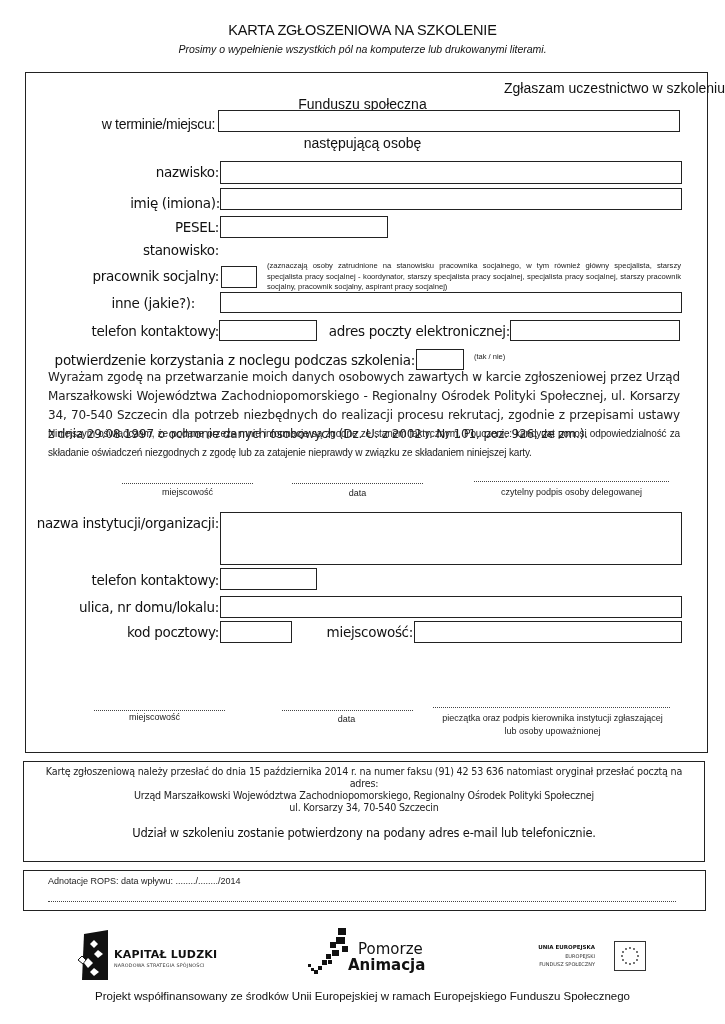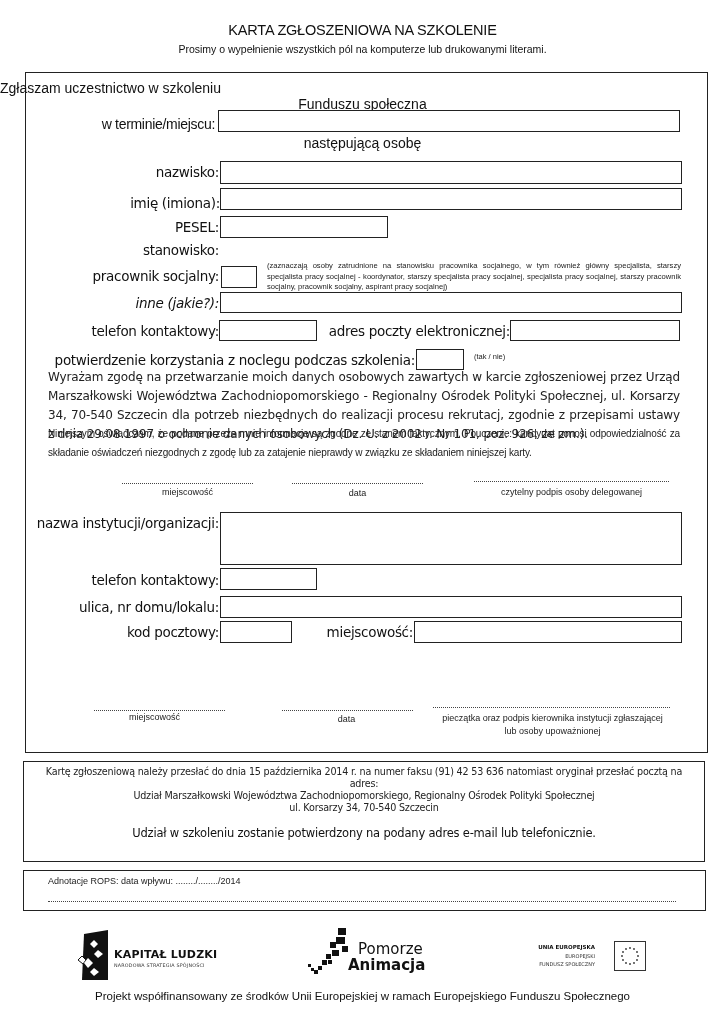--- a/index.html
+++ b/index.html
@@ -1,42 +1,42 @@
 <!DOCTYPE html>
 <html><head>
 <meta charset="utf-8">
 <style>
   html, body { margin: 0; padding: 0; background: #ffffff; }
   body { width: 725px; height: 1024px; position: relative; overflow: hidden; color: #111; }
   .abs { position: absolute; }
   .arial { font-family: "Liberation Sans", sans-serif; }
   .cal { font-family: "DejaVu Sans", sans-serif; }
   .title { left: 0; width: 725px; top: 22px; text-align: center; font-size: 14.5px; letter-spacing: -0.2px; }
-  .subtitle { left: 0; width: 725px; top: 43px; text-align: center; font-size: 10.5px; }
+  .subtitle { left: 0; width: 725px; top: 43px; text-align: center; font-size: 10.5px; font-style: italic; }
   .box { border: 1.5px solid #222; box-sizing: border-box; }
   .inp { border: 1.5px solid #222; box-sizing: border-box; background: #fff; }
   .lbl { font-size: 13.5px; text-align: left; white-space: nowrap; letter-spacing: -0.3px; }
   .note { font-size: 7.6px; line-height: 10.5px; text-align: justify; text-align-last: left; color: #222; }
   .para { font-size: 12px; line-height: 19px; text-align: justify; color: #222; letter-spacing: -0.15px; }
   .dots { border-top: 1px dotted #444; height: 0; }
   .sig { font-size: 9px; text-align: center; color: #222; }
   .small { font-size: 7.5px; color: #222; }
   .info { font-size: 9.6px; text-align: center; line-height: 12px; color: #222; letter-spacing: -0.2px; }
   .info-b { font-size: 11.5px; text-align: center; color: #111; letter-spacing: -0.2px; }
   .logo-text { font-family: "DejaVu Sans", sans-serif; }
 </style>
 </head>
 <body>
 
 <div class="abs arial title">KARTA ZGŁOSZENIOWA NA SZKOLENIE</div>
 <div class="abs arial subtitle">Prosimy o wypełnienie wszystkich pól na komputerze lub drukowanymi literami.</div>
 
 <div class="abs box" style="left:25px; top:72px; width:683px; height:681px;"></div>
 
-<div class="abs arial" style="left:0; width:725px; top:80px; text-align:left; font-size:14px;">Zgłaszam uczestnictwo w szkoleniu</div>
+<div class="abs arial" style="left:0; width:725px; top:80px; text-align:right; font-size:14px;">Zgłaszam uczestnictwo w szkoleniu</div>
 <div class="abs arial" style="left:0; width:725px; top:96px; height:14px; overflow:hidden; text-align:center; font-size:14px;">Funduszu społeczna</div>
 
 <div class="abs arial lbl" style="right:510px; top:116px; font-size:14px;">w terminie/miejscu:</div>
 <div class="abs inp" style="left:218px; top:110px; width:462px; height:22px;"></div>
 
 <div class="abs arial" style="left:0; width:725px; top:135px; text-align:center; font-size:14px;">następującą osobę</div>
 
 <div class="abs cal lbl" style="right:506px; top:164px;">nazwisko:</div>
 <div class="abs inp" style="left:220px; top:161px; width:462px; height:23px;"></div>
 
@@ -45,21 +45,21 @@
 
 <div class="abs cal lbl" style="right:506px; top:219px;">PESEL:</div>
 <div class="abs inp" style="left:220px; top:216px; width:168px; height:22px;"></div>
 
 <div class="abs cal lbl" style="right:506px; top:242px;margin-left:11px;">stanowisko:</div>
 
 <div class="abs cal lbl" style="right:506px; top:268px;">pracownik socjalny:</div>
 <div class="abs inp" style="left:221px; top:266px; width:36px; height:22px;"></div>
 <div class="abs arial note" style="left:267px; top:261px; width:414px;">(zaznaczają osoby zatrudnione na stanowisku pracownika socjalnego, w tym również główny specjalista, starszy specjalista pracy socjalnej - koordynator, starszy specjalista pracy socjalnej, specjalista pracy socjalnej, starszy pracownik socjalny, pracownik socjalny, aspirant pracy socjalnej)</div>
 
-<div class="abs cal lbl" style="right:506px; top:295px;font-style:italic;">inne (jakie?):</div>
+<div class="abs cal lbl" style="right:530px; top:295px;">inne (jakie?):</div>
 <div class="abs inp" style="left:220px; top:292px; width:462px; height:21px;"></div>
 
 <div class="abs cal lbl" style="right:506px; top:323px;">telefon kontaktowy:</div>
 <div class="abs inp" style="left:219px; top:320px; width:98px; height:21px;"></div>
 
 <div class="abs cal lbl" style="right:215px; top:323px;">adres poczty elektronicznej:</div>
 <div class="abs inp" style="left:510px; top:320px; width:170px; height:21px;"></div>
 
 <div class="abs cal lbl" style="right:310px; top:352px;">potwierdzenie korzystania z noclegu podczas szkolenia:</div>
 <div class="abs inp" style="left:416px; top:349px; width:48px; height:21px;"></div>
@@ -94,21 +94,21 @@
 <div class="abs arial sig" style="left:89px; top:712px; width:131px;">miejscowość</div>
 <div class="abs dots" style="left:282px; top:710px; width:131px;"></div>
 <div class="abs arial sig" style="left:281px; top:714px; width:131px;">data</div>
 <div class="abs dots" style="left:433px; top:707px; width:237px;"></div>
 <div class="abs arial sig" style="left:420px; top:713px; width:265px;">pieczątka oraz  podpis kierownika instytucji zgłaszającej</div>
 <div class="abs arial sig" style="left:420px; top:726px; width:265px;">lub osoby upoważnionej</div>
 
 <div class="abs box" style="left:23px; top:761px; width:682px; height:101px;"></div>
 <div class="abs cal info" style="left:30px; top:766px; width:668px;">Kartę zgłoszeniową należy przesłać do dnia 15 października 2014 r. na numer faksu (91) 42 53 636 natomiast oryginał przesłać pocztą na</div>
 <div class="abs cal info" style="left:30px; top:778px; width:668px;">adres:</div>
-<div class="abs cal info" style="left:30px; top:790px; width:668px;">Udział Marszałkowski Województwa Zachodniopomorskiego, Regionalny Ośrodek Polityki Społecznej</div>
+<div class="abs cal info" style="left:30px; top:790px; width:668px;">Urząd Marszałkowski Województwa Zachodniopomorskiego, Regionalny Ośrodek Polityki Społecznej</div>
 <div class="abs cal info" style="left:30px; top:802px; width:668px;">ul. Korsarzy 34, 70-540 Szczecin</div>
 <div class="abs cal info-b" style="left:30px; top:826px; width:668px;">Udział w szkoleniu zostanie potwierdzony na podany adres e-mail lub telefonicznie.</div>
 
 <div class="abs box" style="left:23px; top:870px; width:683px; height:41px;"></div>
 <div class="abs arial" style="left:48px; top:876px; font-size:9px; color:#222;">Adnotacje ROPS: data wpływu: ......../......../2014</div>
 <div class="abs dots" style="left:48px; top:901px; width:628px;"></div>
 
 <div class="abs" style="left:72px; top:930px; width:160px; height:50px;">
   <svg width="36" height="50" viewBox="0 0 36 50" style="position:absolute; left:2px; top:0;">
     <polygon points="10,4 34,0 34,50 8,50" fill="#111"></polygon>

